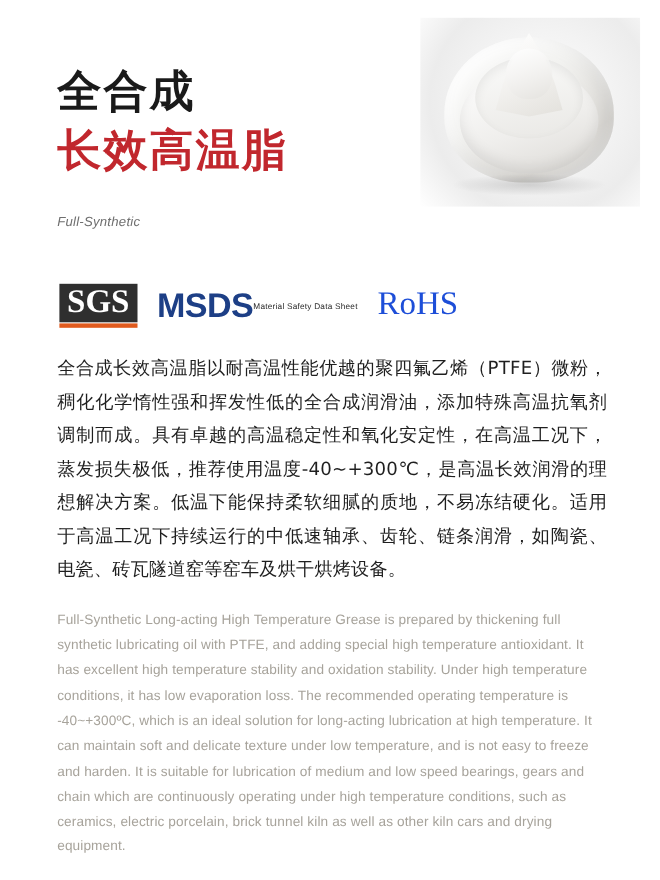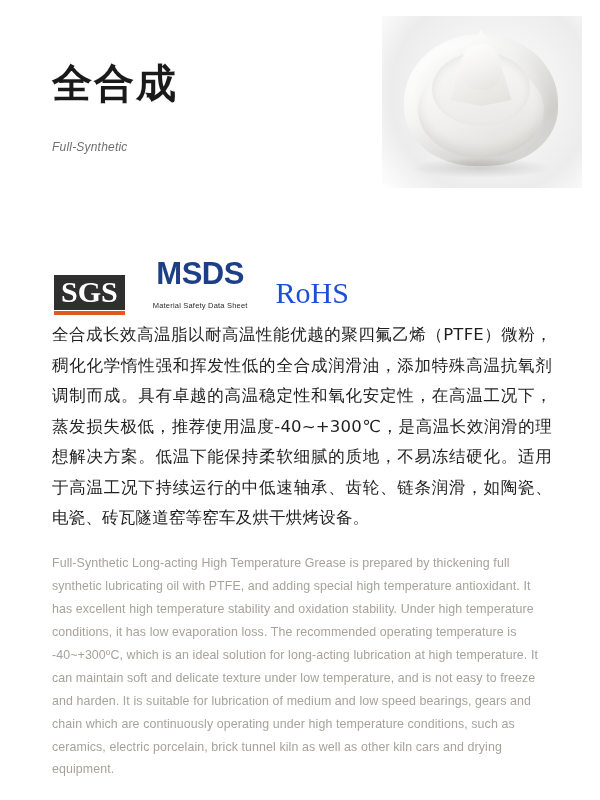--- a/index.html
+++ b/index.html
@@ -128,21 +128,21 @@
     letter-spacing: 0.2px;
   }
 
   
   .certs {
     position: absolute;
     left: 54px;
     top: 258px;
     display: flex;
     align-items: flex-end;
-    gap: 28px;
+    gap: 18px;
   }
   .sgs-logo {
     position: relative;
     font-family: "Liberation Serif", serif;
     font-weight: bold;
     font-size: 30px;
     letter-spacing: 0px;
     color: #ffffff;
     background: #2f2f2f;
     padding: 2px 7px 3px 7px;
@@ -152,22 +152,22 @@
     content: "";
     position: absolute;
     left: 0;
     right: 0;
     bottom: -5px;
     height: 4px;
     background: #e05a1d;
   }
   .msds-block {
     display: flex;
-    flex-direction: column;
-    align-items: center;
+    flex-direction: row;
+    align-items: flex-start;
     line-height: 1;
   }
   .msds-main {
     font-family: "Liberation Sans", sans-serif;
     font-weight: bold;
     font-size: 31px;
     color: #1d3f86;
     letter-spacing: -0.5px;
   }
   .msds-sub {
@@ -223,20 +223,21 @@
     <div class="cap-outer"></div>
     <div class="cap-ring"></div>
     <div class="cap-ring2"></div>
     <div class="grease-cone"></div>
     <div class="grease-swirl"></div>
     <div class="photo-shadow"></div>
   </div>
 
   <div class="titles">
     <div class="title-cn-1">全合成</div>
+    <div class="title-cn-2">长效高温脂</div>
     <div class="title-en">
       <div>Full-Synthetic</div>
     </div>
   </div>
 
   <div class="certs">
     <div class="sgs-logo">SGS</div>
     <div class="msds-block">
       <div class="msds-main">MSDS</div>
       <div class="msds-sub">Material Safety Data Sheet</div>

